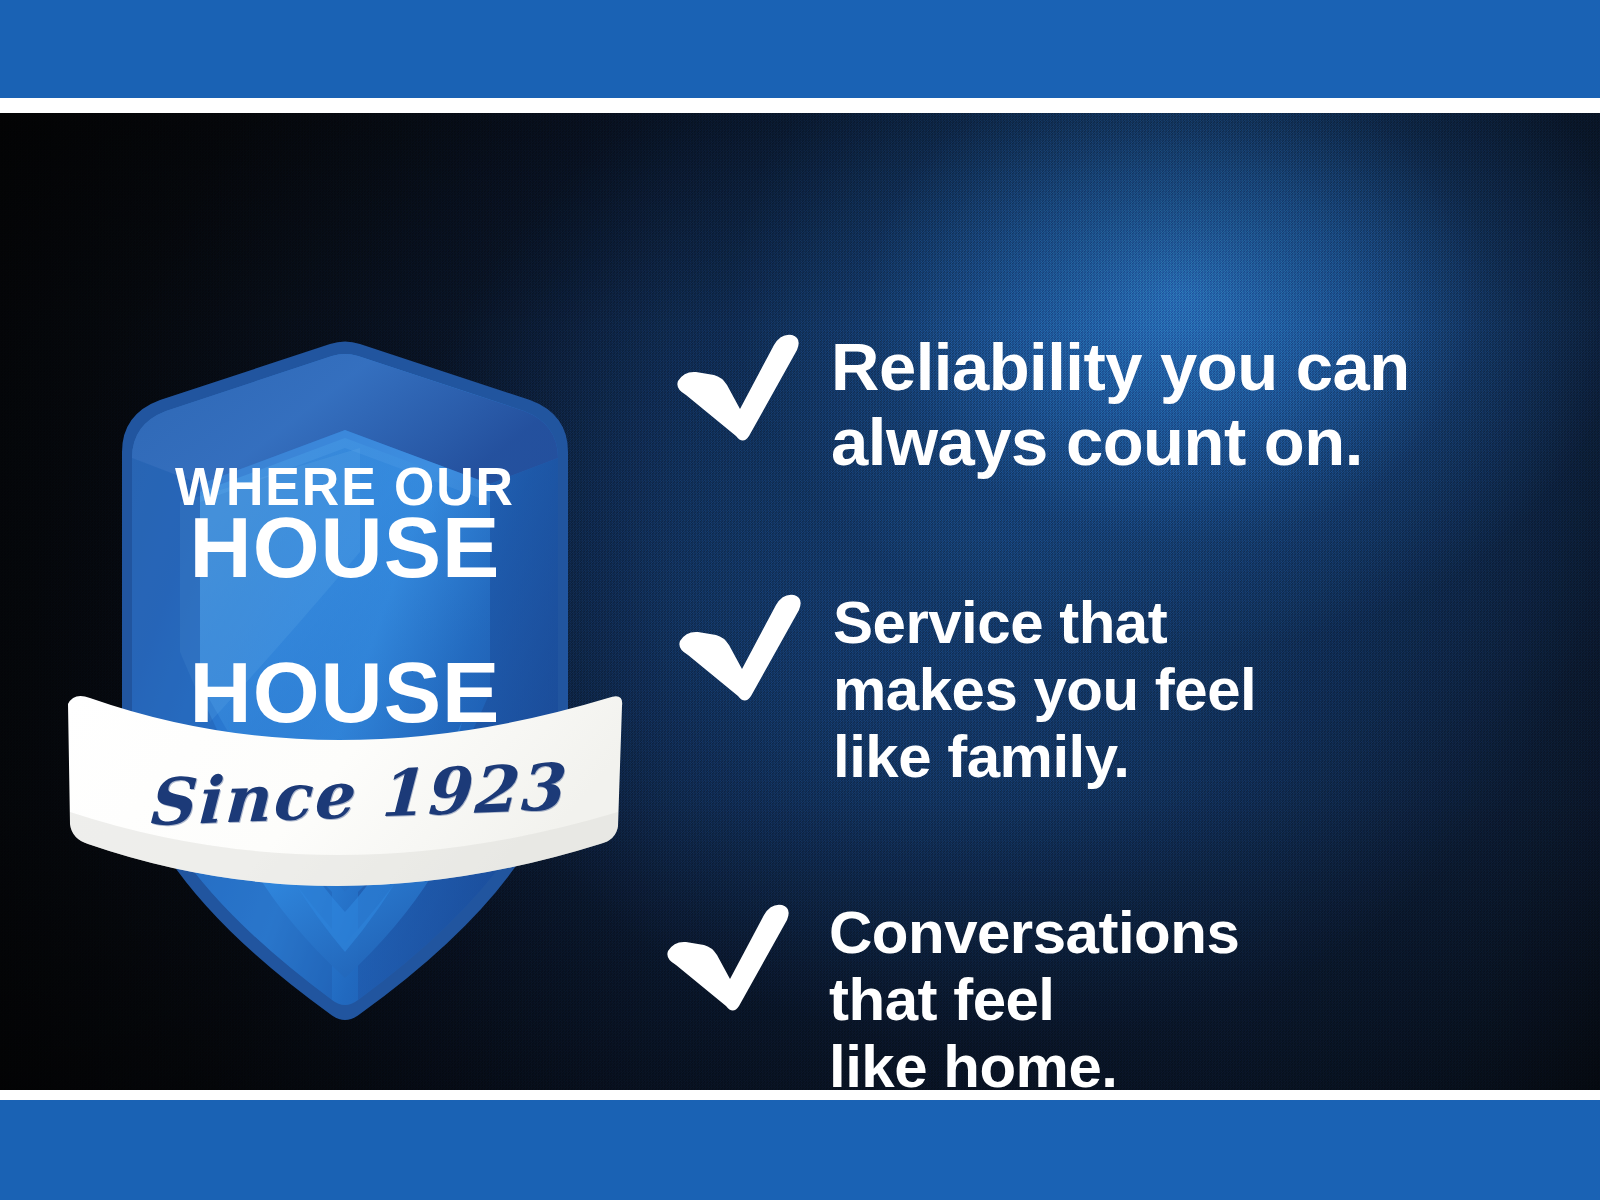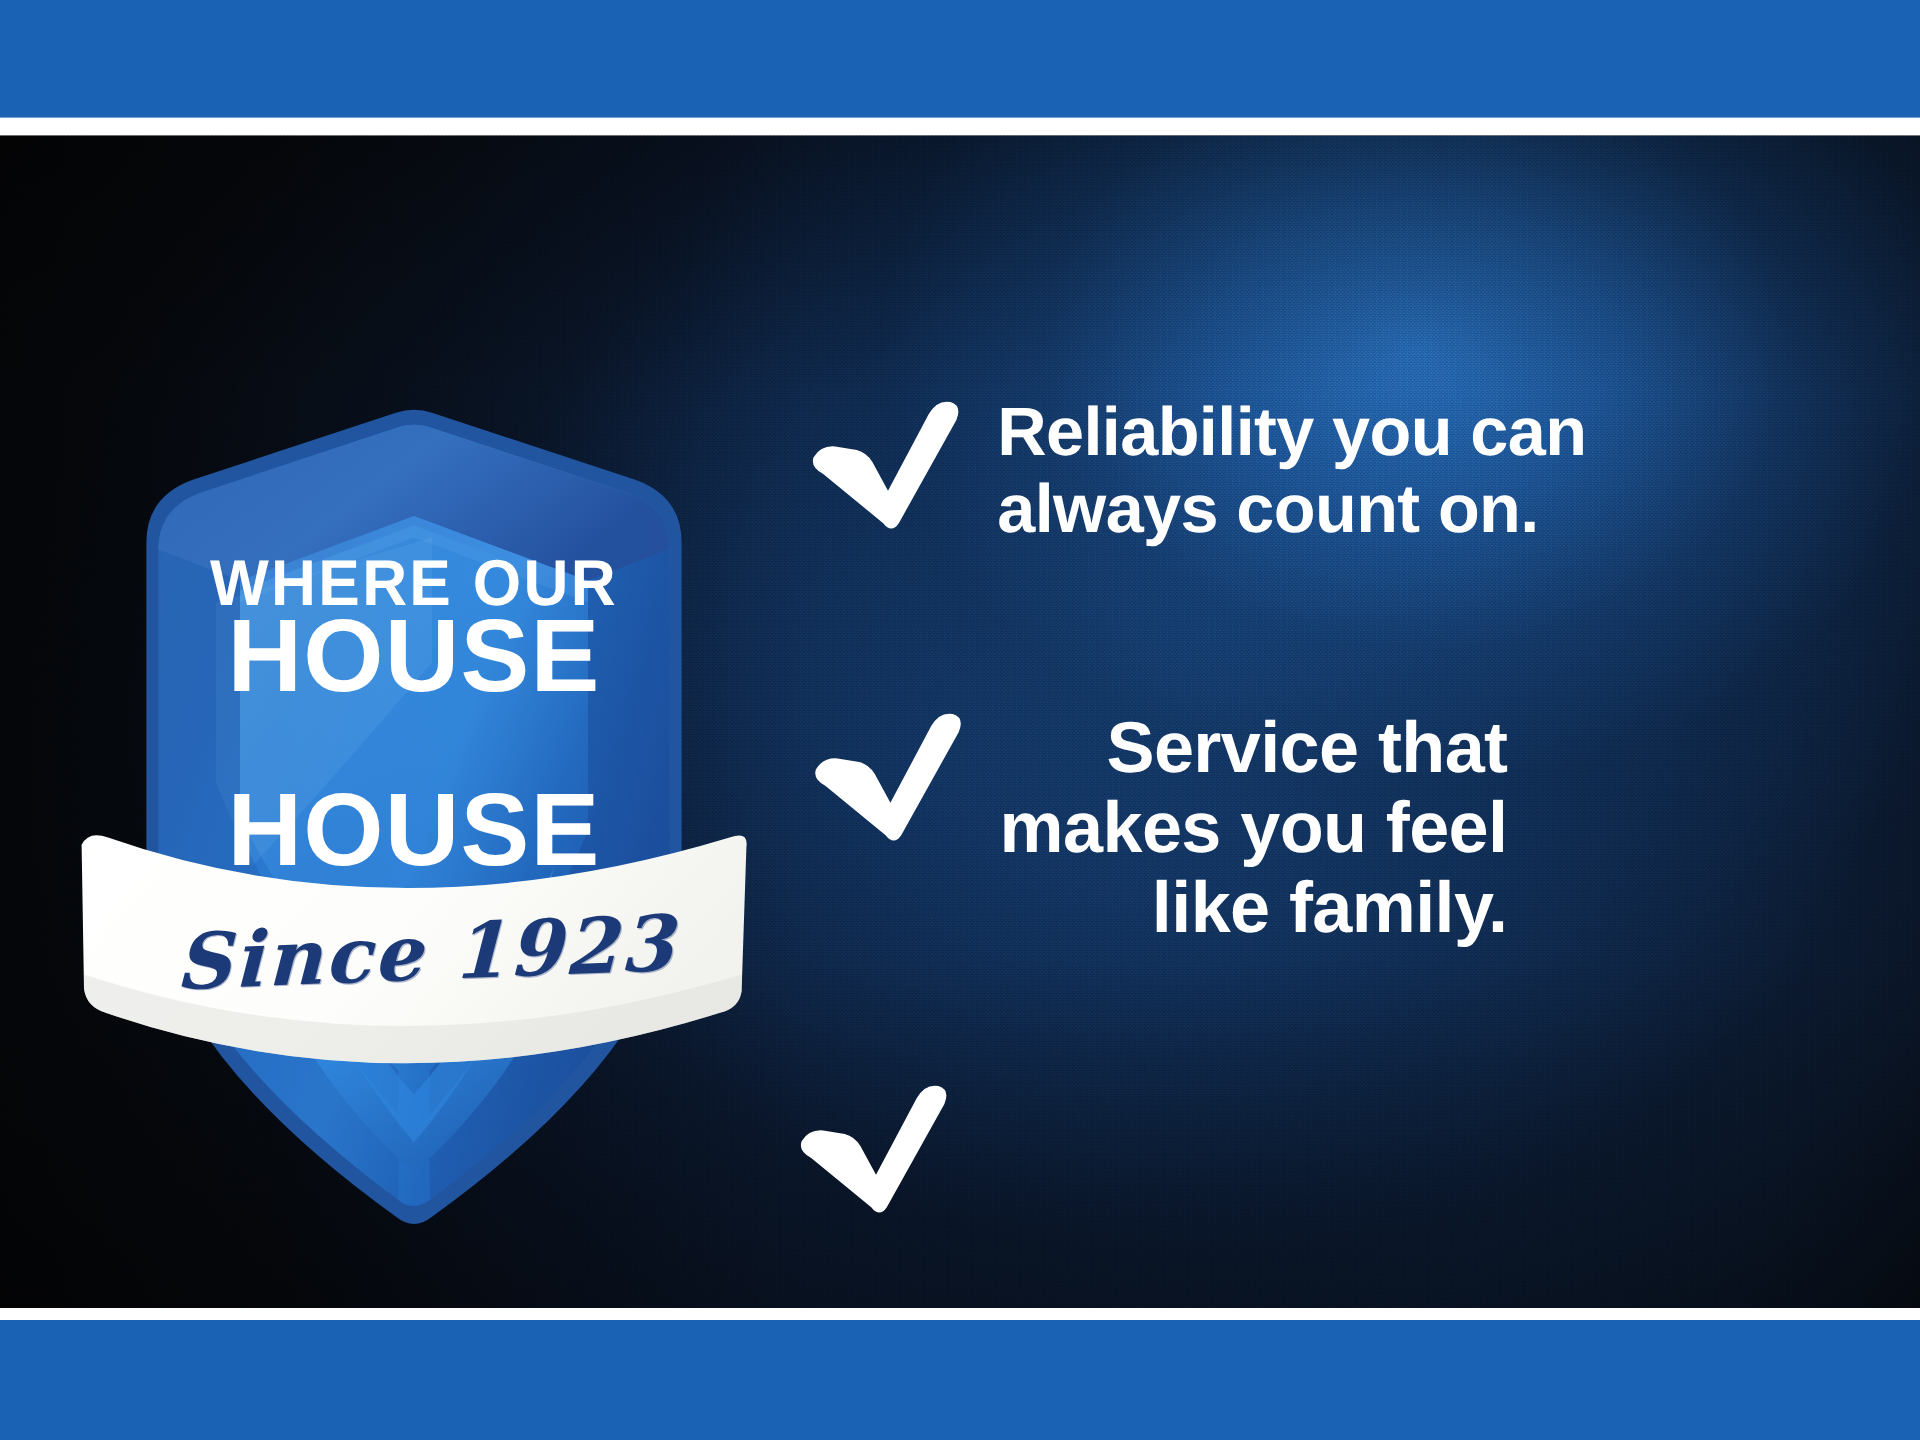--- a/index.html
+++ b/index.html
@@ -177,36 +177,36 @@
     left: 660px;
     top: 180px;
     width: 900px;
   }
   .benefit {
     position: absolute;
     display: flex;
     align-items: flex-start;
   }
   .benefit-1 { left: 10px;  top: 30px;  }
-  .benefit-2 { left: 12px;  top: 290px; text-align: right; }
+  .benefit-2 { left: 12px;  top: 290px; }
   .benefit-3 { left: 0px;   top: 600px; }
 
   .check-icon {
     flex: 0 0 auto;
     width: 135px;
     height: 120px;
     margin-right: 26px;
   }
   .benefit-3 .check-icon { margin-right: 34px; }
 
   .benefit-text {
     color: #ffffff;
     font-family: "Liberation Sans", sans-serif;
     font-weight: bold;
-    font-size: 57px;
+    font-size: 67px;
     line-height: 1.12;
     letter-spacing: -0.5px;
     white-space: pre-line;
     padding-top: 6px;
     user-select: none;
   }
   .benefit-2 .benefit-text { font-size: 60px; }
   .benefit-3 .benefit-text { font-size: 60px; }
 </style>
 </head>
@@ -379,20 +379,23 @@
                    Q 52 54 57 62
                    L 70 86
                    L 104 22
                    Q 111 10 122 12
                    Q 132 15 127 27
                    L 79 113
                    Q 73 122 66 113
                    L 16 72
                    Q 5 66 8 58 Z" fill="#ffffff"></path>
         </svg>
+        <div class="benefit-text">Conversations
+that feel
+like home.</div>
       </div>
 
     </div>
   </div>
 
   <div class="brand-bar bottom"></div>
 
 </div>
 
 </body></html>

